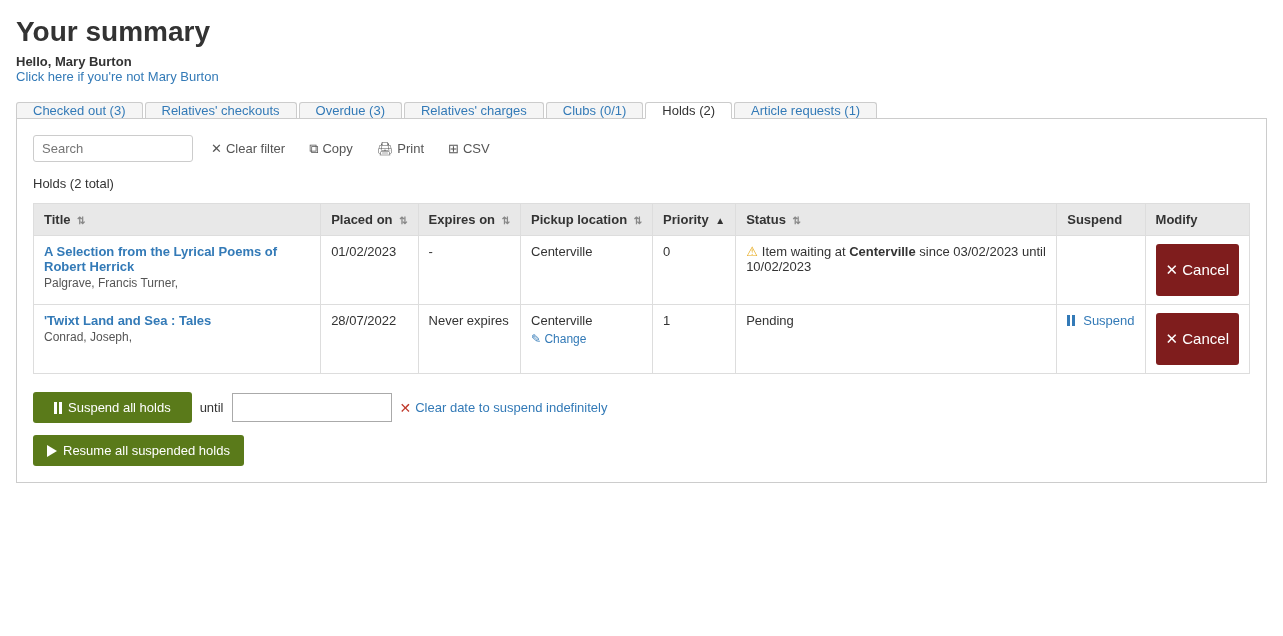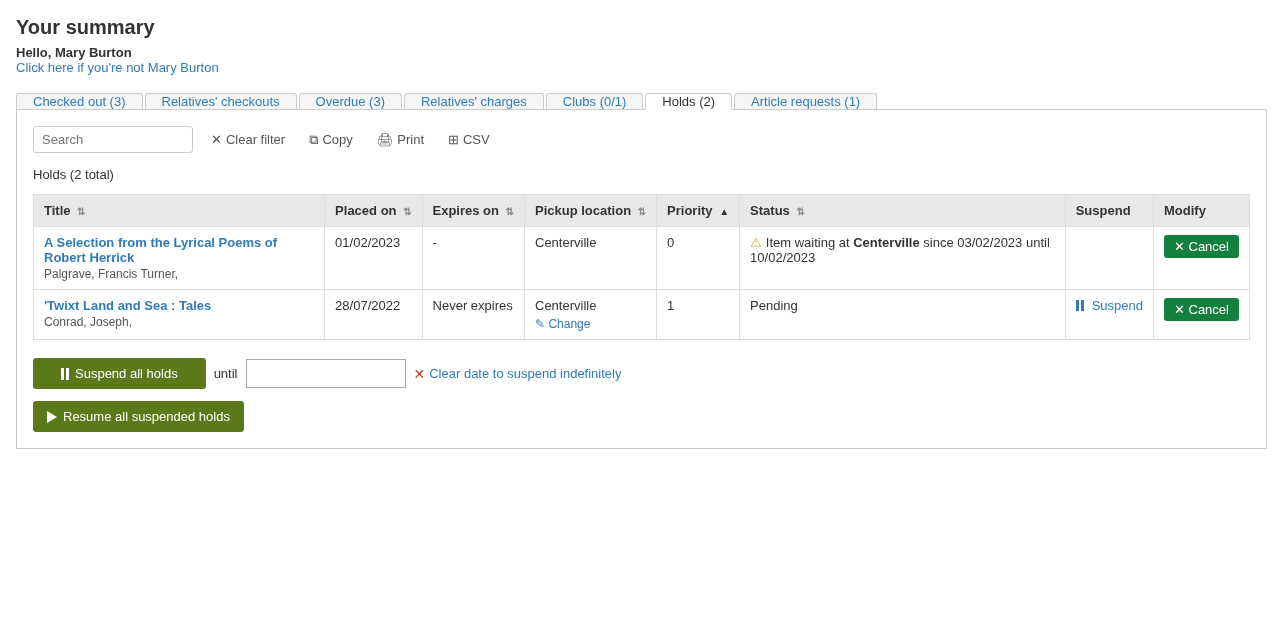--- a/index.html
+++ b/index.html
@@ -1,17 +1,17 @@
 <!DOCTYPE html>
 <html><head>
   <meta charset="utf-8">
   <style>
     * { box-sizing: border-box; margin: 0; padding: 0; }
     body { font-family: Arial, sans-serif; font-size: 13px; color: #333; background: #fff; padding: 16px; }
-    h1 { font-size: 20px; font-weight: bold; margin-bottom: 6px; }
+    h1 { font-size: 28px; font-weight: bold; margin-bottom: 6px; }
     .greeting { margin-bottom: 0; }
     .greeting span { font-weight: bold; }
     .not-you { color: #337ab7; text-decoration: none; font-size: 13px; }
     .tabs { display: flex; flex-wrap: wrap; gap: 0; margin-top: 18px; margin-bottom: 0; border-bottom: 1px solid #ccc; }
     .tab {
       padding: 0 16px;
       border: 1px solid #ccc;
       background: #f5f5f5;
       cursor: pointer;
       color: #337ab7;
@@ -71,47 +71,47 @@
       padding: 8px 10px;
       border: 1px solid #ddd;
       vertical-align: top;
     }
     .sort-icon { font-size: 10px; color: #888; margin-left: 3px; }
     .sort-active { color: #333; }
     .title-link { color: #337ab7; text-decoration: none; font-weight: bold; font-size: 13px; }
     .author { color: #555; font-size: 12px; margin-top: 2px; }
     .status-icon { color: #e6a817; margin-right: 4px; }
     .cancel-btn {
-      background: #15803d;
+      background: #7f1d1d;
       color: #fff;
       border: none;
-      padding: 4px 10px;
-      border-radius: 3px;
-      cursor: pointer;
-      font-size: 13px;
+      padding: 17px 10px;
+      border-radius: 3px;
+      cursor: pointer;
+      font-size: 15px;
       white-space: nowrap;
     }
     .suspend-btn {
       background: none;
       border: none;
       color: #337ab7;
       cursor: pointer;
       font-size: 13px;
       display: flex;
       align-items: center;
       gap: 4px;
     }
     .change-link { color: #337ab7; text-decoration: none; font-size: 12px; display: flex; align-items: center; gap: 3px; margin-top: 4px; }
     .bottom-actions { margin-top: 18px; display: flex; flex-direction: column; gap: 12px; }
     .suspend-all-row { display: flex; align-items: center; gap: 8px; }
     .suspend-all-btn {
       background: #5a7a1a;
       color: #fff;
       border: none;
-      padding: 8px 28px;
+      padding: 8px 21px;
       border-radius: 3px;
       cursor: pointer;
       font-size: 13px;
       display: flex;
       align-items: center;
       gap: 6px;
     }
     .until-label { font-size: 13px; }
     .date-input {
       border: 1px solid #aaa;

